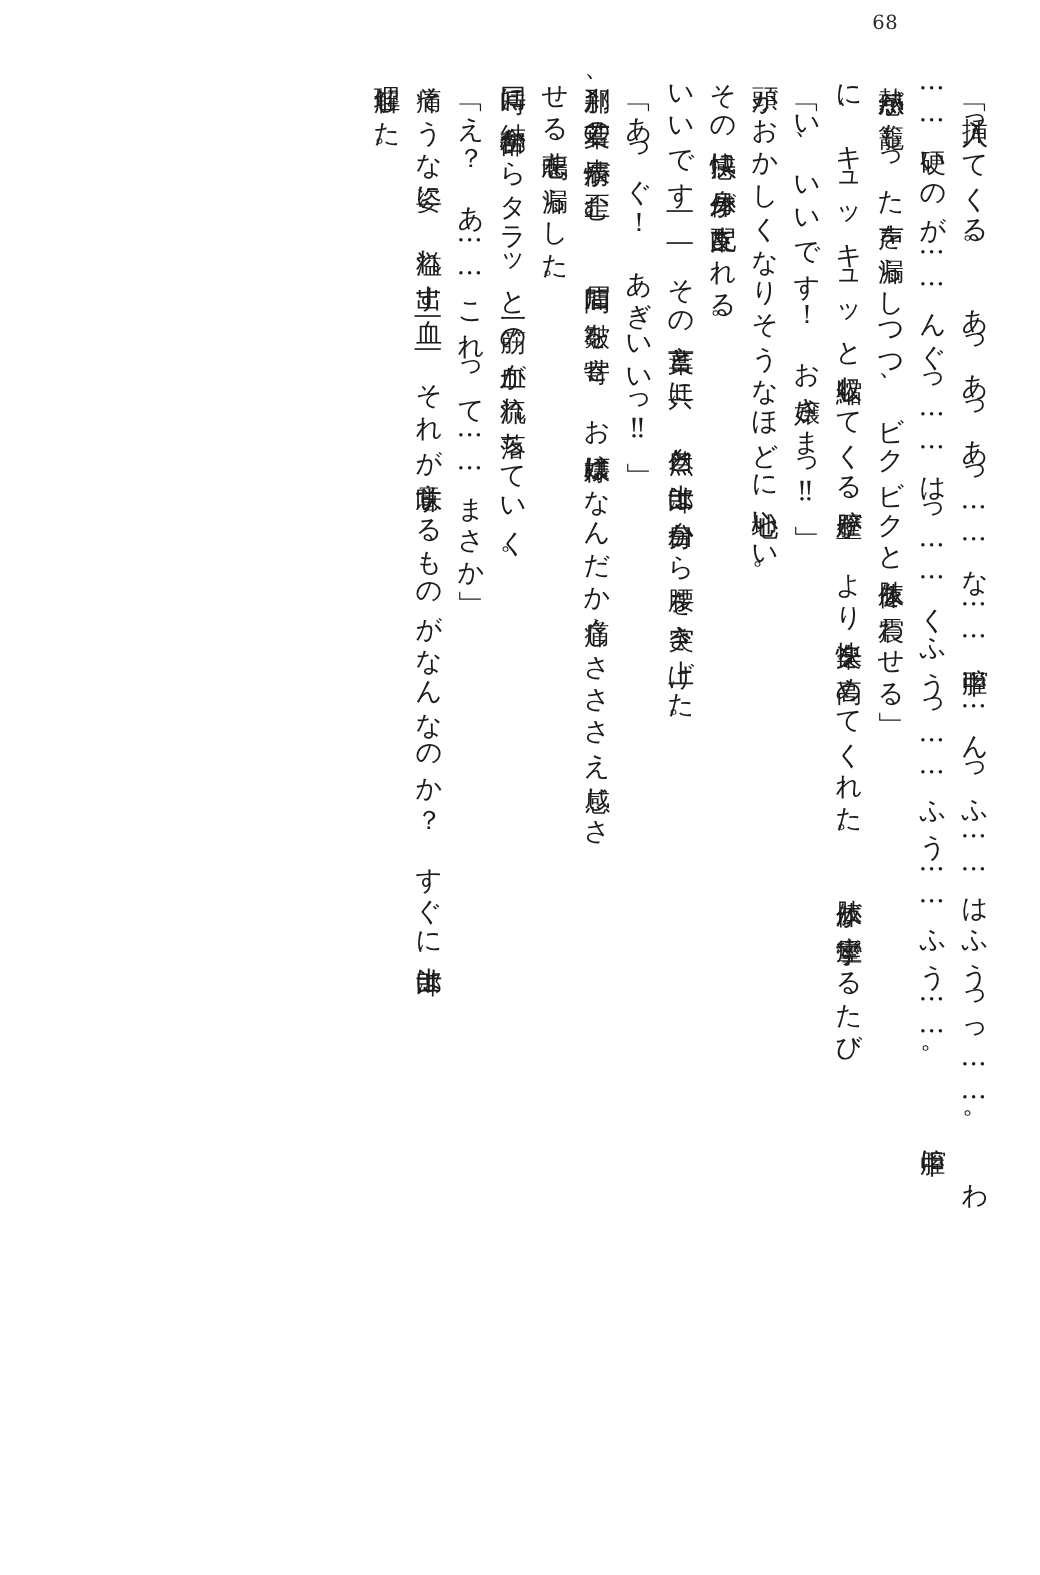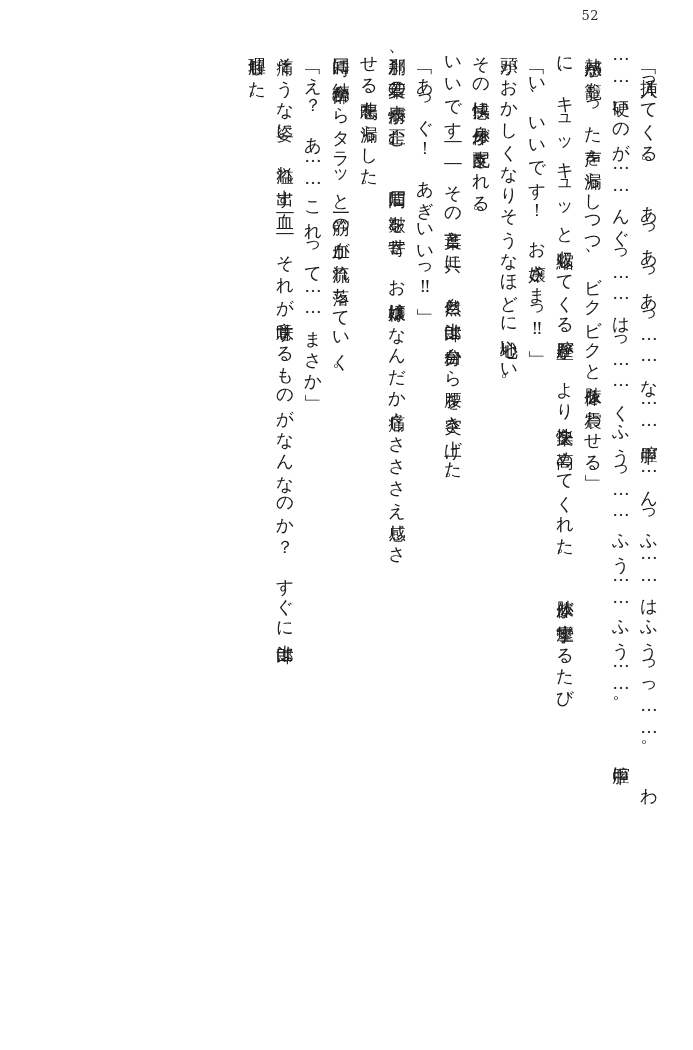--- a/index.html
+++ b/index.html
@@ -52,21 +52,21 @@
   }
   .line.indent {
     padding-top: 19px;
   }
 </style>
 </head>
 <body>
 
 <div class="page">
 
-  <div class="page-number">52</div>
+  <div class="page-number">68</div>
 
   <div class="body-text">
     <div class="line indent">「挿入ってくる。　あっあっあっ……な……膣中……んっふ……はふうっっ……。　わ</div>
     <div class="line">……硬いのが……んぐっ……はっ……くふうっ……ふう……ふう……。　　膣中に</div>
     <div class="line">熱感が籠もった声を漏らしつつ、ビクビクと肢体を震わせる」</div>
     <div class="line">に、キュッキュッと収縮してくる膣壁が、より快楽を高めてくれた。　肢体が痙攣するたび</div>
     <div class="line indent">「い、いいです！　お嬢さまっ‼」</div>
     <div class="line">頭がおかしくなりそうなほどに心地いい。</div>
     <div class="line">その快感に身体が支配される。</div>
     <div class="line">いいです――その言葉と共に、自然と士郎は自分から腰を突き上げた。</div>

